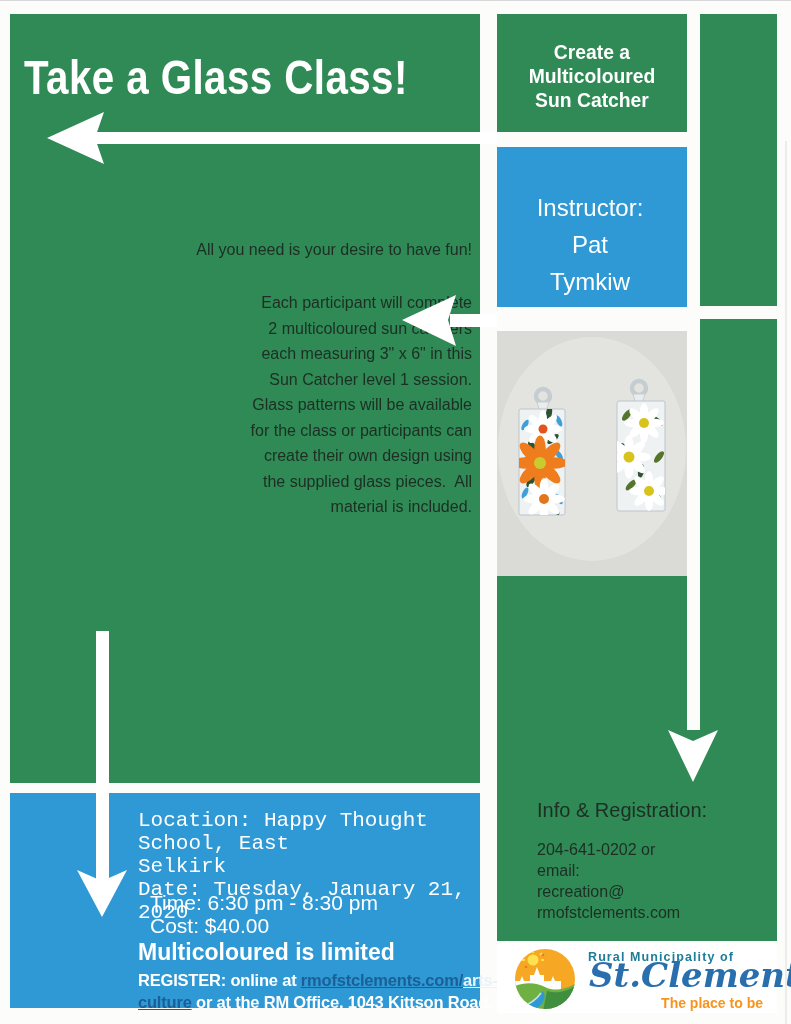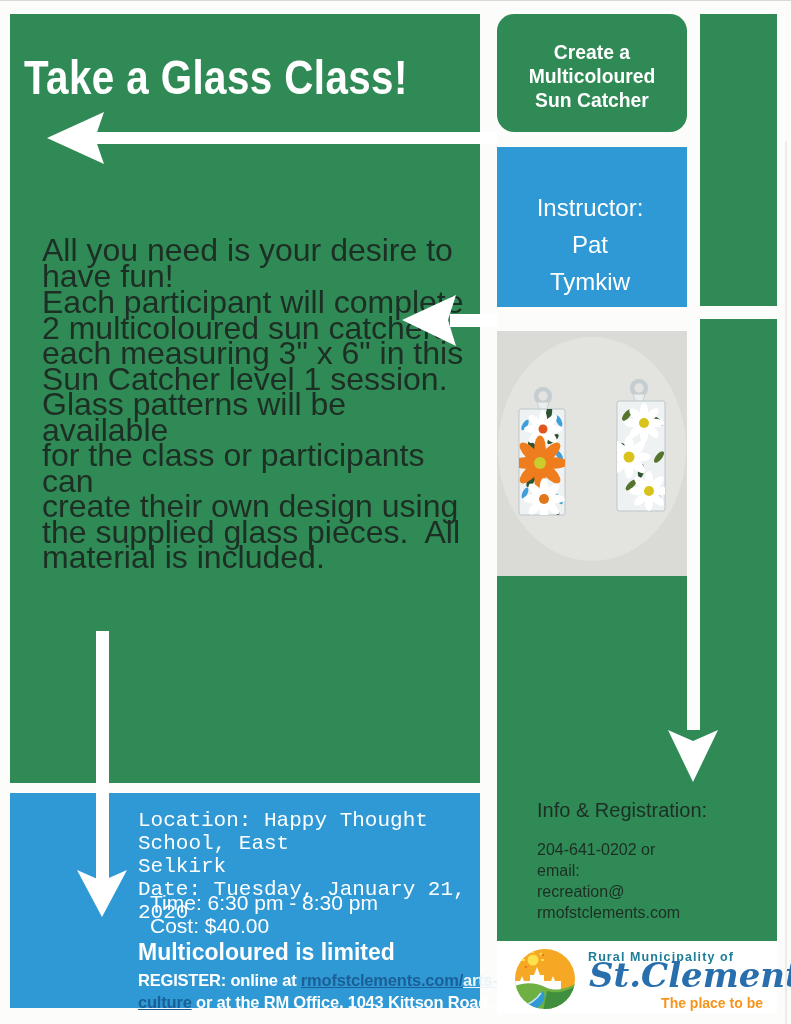--- a/index.html
+++ b/index.html
@@ -13,21 +13,21 @@
   .green{ background:var(--green,#2f8a55); }
   .blue{ background:var(--blue,#2f99d6); }
   .ink{ color:var(--ink,#1d2e24); }
   .pre{ white-space:pre-line; }
 
   .main-title{
     font-weight:bold; font-size:48px; line-height:52px; color:#fff;
     white-space:nowrap; transform:scaleX(0.84); transform-origin:0 0;
     letter-spacing:0.5px;
   }
-  .intro, .para, .note{ font-size:32px; line-height:26px; }
+  .intro, .para, .note{ font-size:16px; line-height:26px;text-align:right; }
   .para{ line-height:25.5px; }
 
   .rheader-text{
     font-weight:bold; font-size:21px; line-height:24px; color:#fff;
     text-align:center; transform:scaleX(0.92); transform-origin:50% 0;
   }
   .instructor-text{
     font-size:24px; line-height:37px; color:#fff; text-align:center;
   }
   .info-title{ font-size:20px; line-height:22px; }
@@ -73,21 +73,21 @@
   <div class="abs blue" style="left:10px; top:792px; width:470px; height:215px;">
     <div class="abs details-1 pre" style="left:128px; top:16px; width:350px;font-family:Liberation Mono, monospace;">Location: Happy Thought School, East
 Selkirk
 Date: Tuesday, January 21, 2020</div>
     <div class="abs details-2 pre" style="left:140px; top:98px; width:350px;">Time: 6:30 pm - 8:30 pm
 Cost: $40.00</div>
     <div class="abs reg-note" style="left:128px; top:146px; width:350px;">Multicoloured is limited</div>
     <div class="abs register" style="left:128px; top:176px;"><span>REGISTER: online at </span><span class="lnk lnk-dark">rmofstclements.com/</span><span class="lnk lnk-light">arts-</span><br><span class="lnk lnk-dark">culture</span><span> or at the RM Office, 1043 Kittson Road,</span></div>
   </div>
 
-  <div class="abs green" style="left:497px; top:13px; width:190px; height:118px;border-radius:17px;">
+  <div class="abs green" style="left:497px; top:13px; width:190px; height:118px;">
     <div class="abs rheader-text pre" style="left:0; top:26px; width:190px;">Create a
 Multicoloured
 Sun Catcher</div>
   </div>
 
   <div class="abs blue" style="left:497px; top:146px; width:190px; height:160px;">
     <div class="abs instructor-text pre" style="left:0; top:42px; width:186px;">Instructor:
 Pat
 Tymkiw</div>
   </div>

